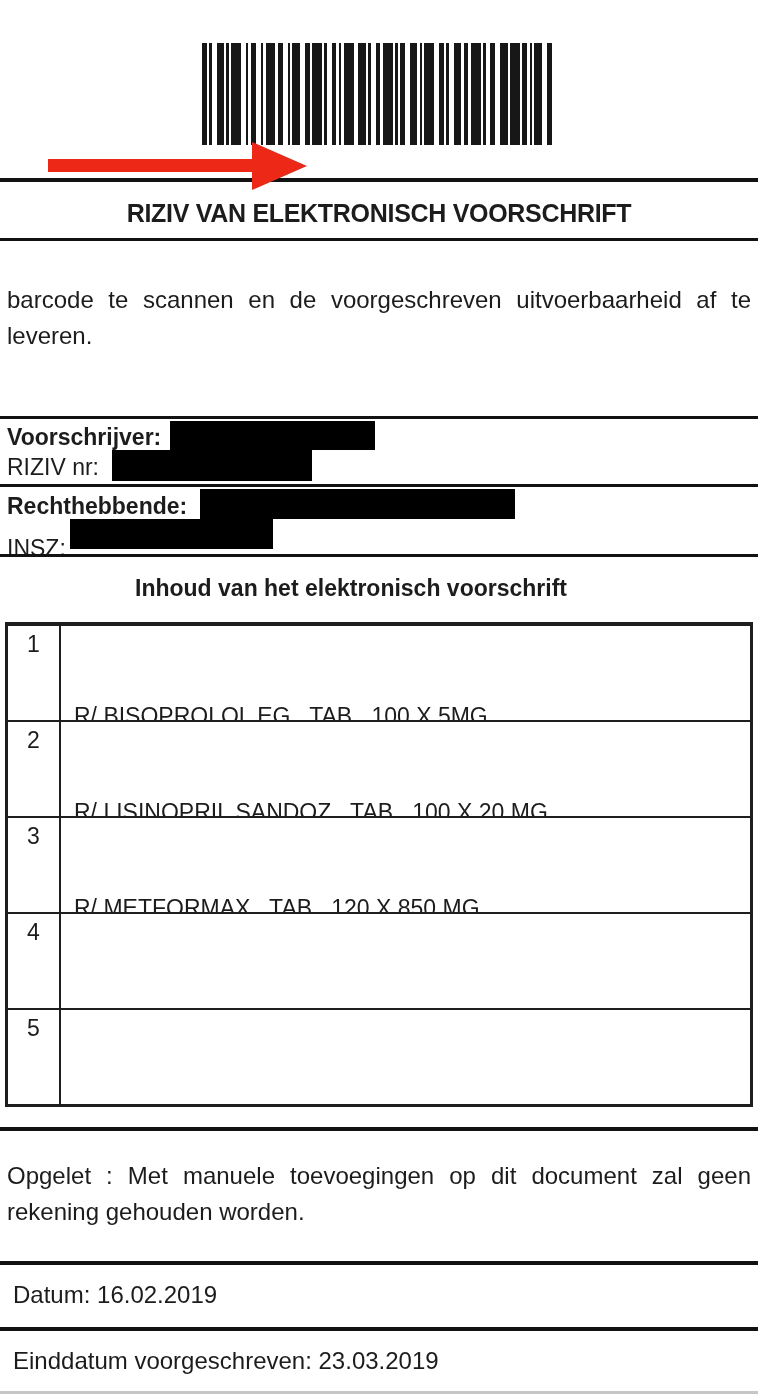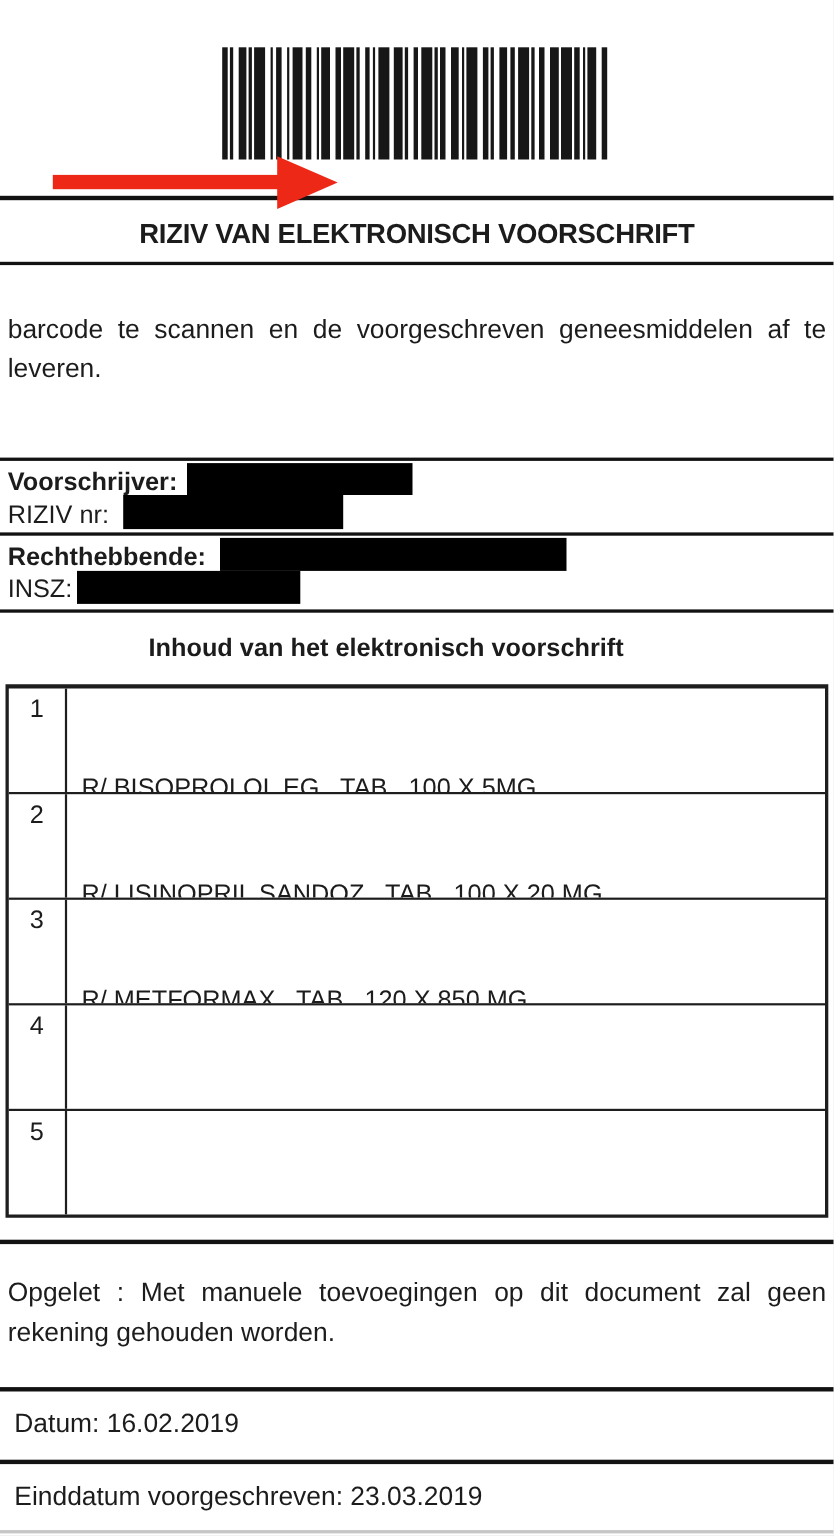--- a/index.html
+++ b/index.html
@@ -33,21 +33,21 @@
   
   .intro{left:7px;top:282px;width:744px;font-size:24px;line-height:36px;}
   .jline{text-align:justify;text-align-last:justify;white-space:nowrap;}
   .lline{text-align:left;}
   
   .flabel{font-size:23px;line-height:28px;}
   .bold{font-weight:bold;}
   .lbl-voorschrijver{left:7px;top:423px;text-align:right;}
   .lbl-riziv{left:7px;top:453px;}
   .lbl-rechthebbende{left:7px;top:492px;}
-  .lbl-insz{left:7px;top:521px;}
+  .lbl-insz{left:7px;top:534px;}
   .redaction{background:#000;z-index:2;}
   .bar-a{left:170px;top:421px;width:205px;height:29px;}
   .bar-b{left:112px;top:450px;width:200px;height:31px;}
   .bar-c{left:200px;top:489px;width:315px;height:30px;}
   .bar-d{left:70px;top:519px;width:203px;height:30px;}
   .inhoud-heading{left:0;top:575px;width:702px;text-align:center;font-size:23px;font-weight:bold;}
   
   .rx-table{left:5px;top:622px;width:742px;border:3px solid #1e1e1e;border-top-width:4px;}
   .rx-row{display:flex;height:94px;border-top:2px solid #1e1e1e;}
   .rx-row:first-child{border-top:none;}
@@ -145,21 +145,21 @@
       <span class="bc-bar" style="width: 4.9px;"></span>
     </div>
   <div class="abs arrow-shaft"></div>
   <div class="abs arrow-head"></div>
 
   <div class="abs rule r1"></div>
   <div class="abs title">RIZIV VAN ELEKTRONISCH VOORSCHRIFT</div>
   <div class="abs rule r2"></div>
 
   <div class="abs intro">
-    <div class="jline">barcode te scannen en de voorgeschreven geneesmiddelen af te</div>
+    <div class="jline">barcode te scannen en de voorgeschreven uitvoerbaarheid af te</div>
     <div class="lline">leveren.</div>
   </div>
 
   <div class="abs rule r3"></div>
 
   <div class="abs flabel bold lbl-voorschrijver">Voorschrijver:</div>
   <div class="abs redaction bar-a"></div>
   <div class="abs flabel lbl-riziv">RIZIV nr:</div>
   <div class="abs redaction bar-b"></div>
 

